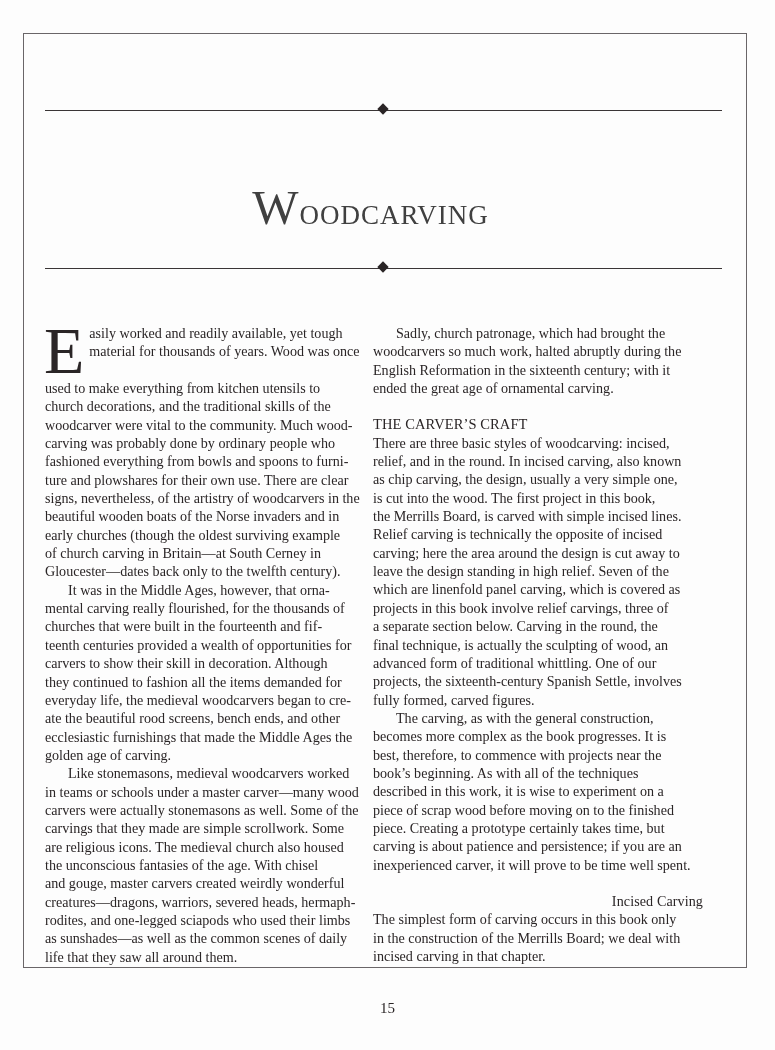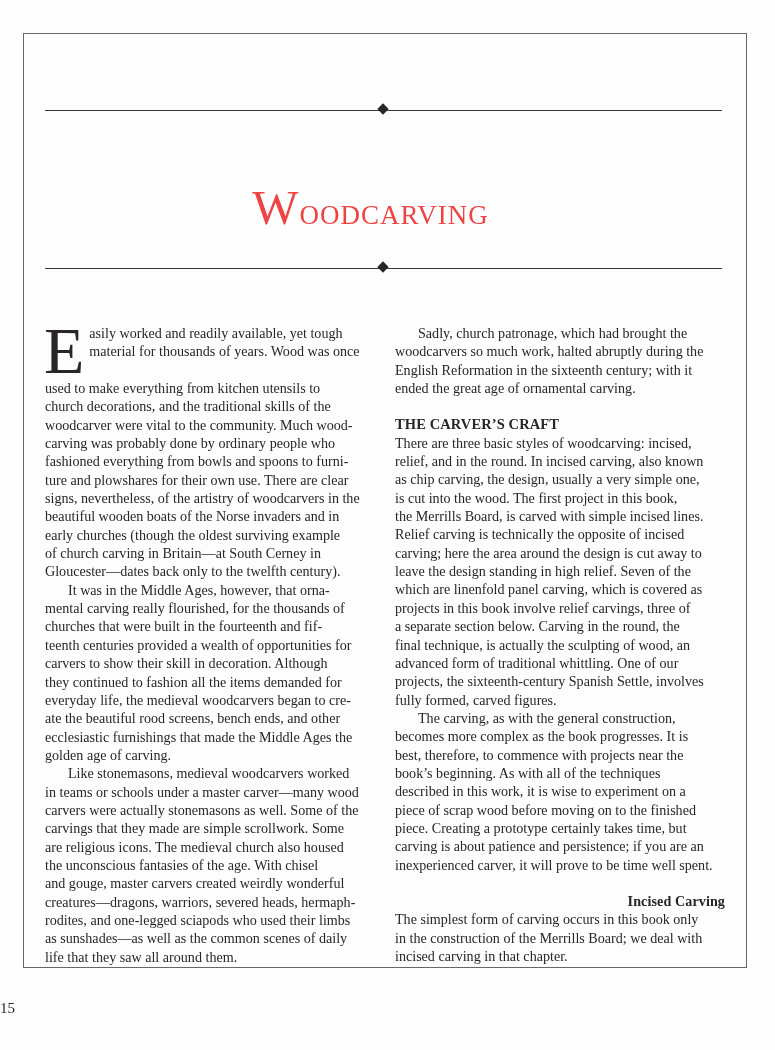--- a/index.html
+++ b/index.html
@@ -18,43 +18,43 @@
       border-top: 1.4px solid #3a3536;
     }
     .rule .diamond {
       position: absolute; left: 334px; top: -6px; width: 8px; height: 8px;
       background: #2a2526; transform: rotate(45deg);
     }
     .rule-top { top: 110px; }
     .rule-bottom { top: 268px; }
     .title {
       position: absolute; left: 0; width: 741px; top: 158px; text-align: center;
-      font-size: 38px; letter-spacing: 1px; color: #ef4444; line-height: 1;
+      font-size: 38px; letter-spacing: 1px; color: #404040; line-height: 1;
       font-variant: small-caps; font-weight: normal;
     }
     .title .big { font-size: 49px; }
     .col {
       position: absolute; top: 324px; font-size: 14.1px; line-height: 18.35px;
       text-align: left;
     }
     .col-left { left: 45px; width: 330px; }
-    .col-right { left: 395px; width: 330px; }
+    .col-right { left: 373px; width: 330px; }
     .col p { margin: 0; }
     .indent { text-indent: 23px; }
     .dropcap {
       float: left; font-size: 66px; line-height: 52px; margin: 1px 5px 0 -1px;
       color: #2a2526; height: 54px;
     }
     .heading {
-      font-weight: bold; font-size: 14.5px; margin-top: 18px !important;
+      font-weight: normal; font-size: 14.5px; margin-top: 18px !important;
       letter-spacing: 0.1px;
     }
     .line { display: block; white-space: nowrap; }
     .page-number {
-      position: absolute; left: 0; width: 775px; top: 1000px; text-align: left;
+      position: absolute; left: 0; width: 775px; top: 1000px; text-align: center;
       font-size: 15px; color: #2a2526;
     }
   </style>
 </head>
 <body>
 
 <div class="frame"></div>
 
 <div class="rule rule-top">
   <span class="diamond"></span>

